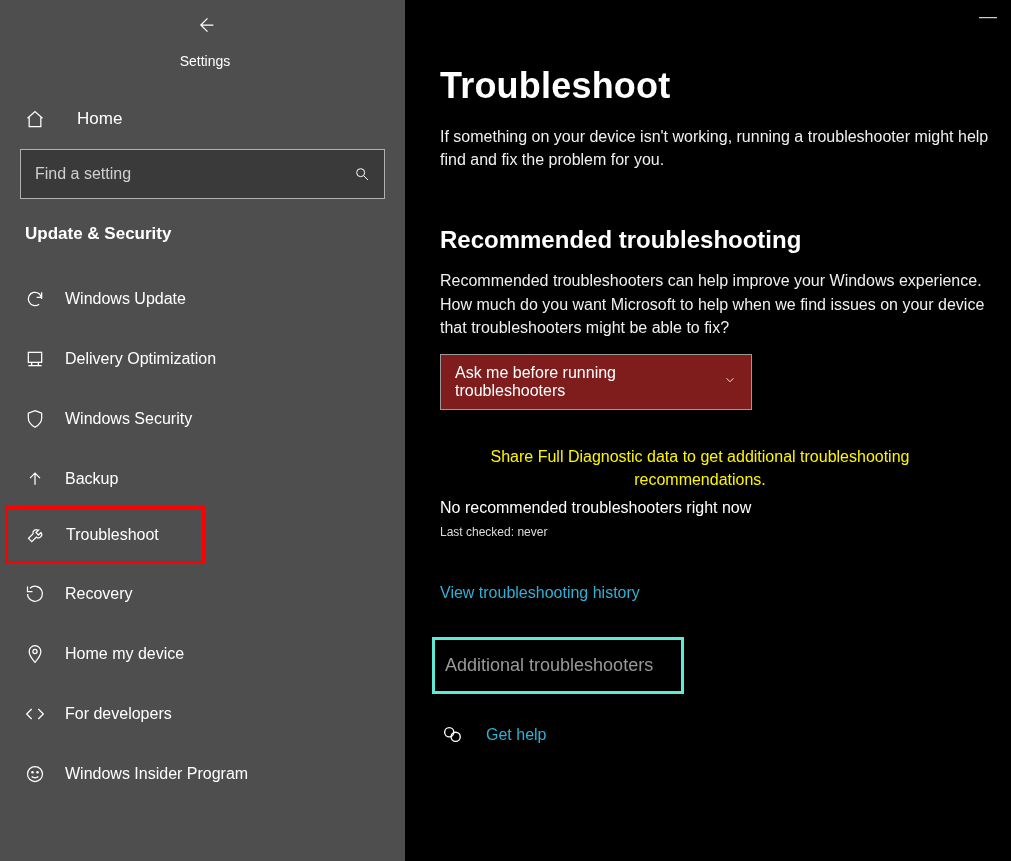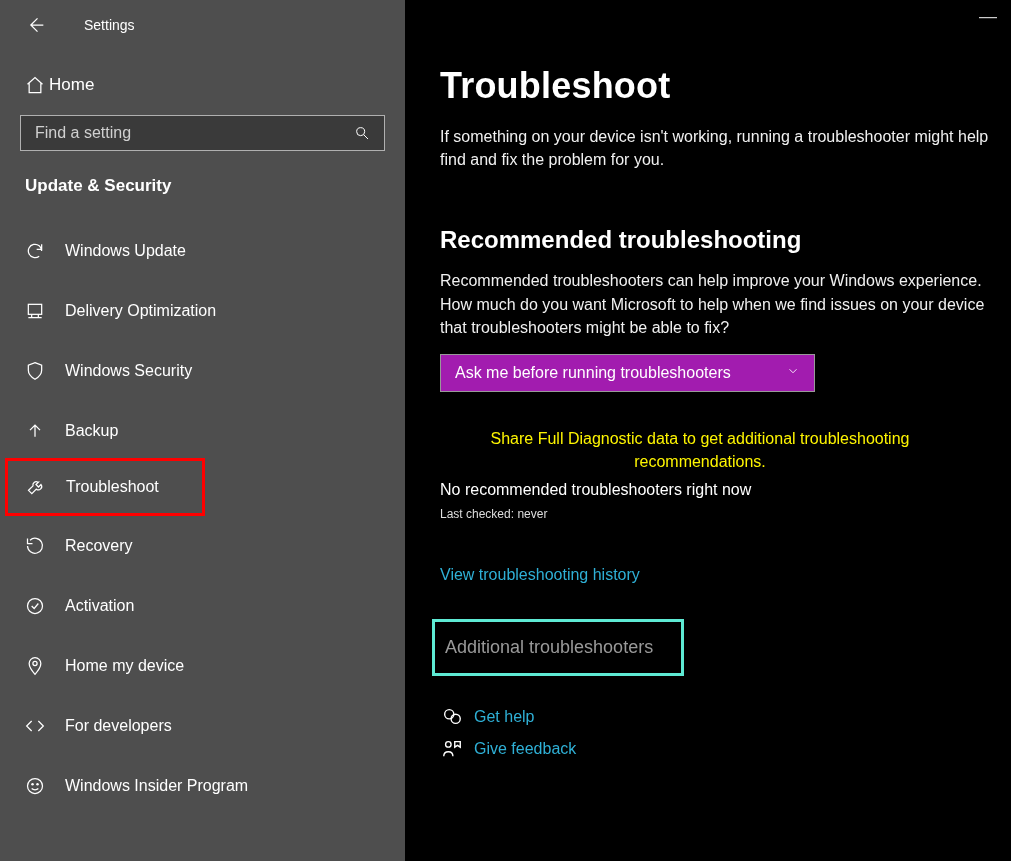--- a/index.html
+++ b/index.html
@@ -15,41 +15,42 @@
   .sidebar {
     width: 405px;
     height: 100%;
     background: #4e4e4e;
     padding-top: 15px;
     position: relative;
   }
   .titlebar {
     display: flex;
     align-items: center;
-    gap: 39px;
+    gap: 18px;
     padding: 0 20px 30px 25px;
+    flex-direction: column;
   }
   .titlebar .back-arrow svg { width: 20px; height: 20px; display:block; }
   .app-title { font-size: 14px; font-weight: 400; color: #fff; }
   .home-row {
     display: flex;
     align-items: center;
-    gap: 4px;
+    gap: 32px;
     padding: 10px 25px 20px 25px;
   }
   .home-row .icon { width: 20px; display:flex; justify-content:center; }
   .home-row .label { font-size: 17px; font-weight: 400; }
   .search-wrap { padding: 0 20px 25px 20px; }
   .search-box {
     display: flex;
     align-items: center;
     justify-content: space-between;
     border: 1px solid #b0b0b0;
     background: #3a3a3a;
-    height: 36px;
+    height: 50px;
     padding: 0 14px;
   }
   .search-box input {
     background: transparent;
     border: none;
     outline: none;
     color: #ddd;
     font-size: 16px;
     width: 100%;
   }
@@ -120,25 +121,25 @@
     margin-top: 15px;
     max-width: 560px;
     line-height: 1.45;
   }
   .select-box {
     margin-top: 15px;
     display: inline-flex;
     align-items: center;
     justify-content: space-between;
     border: 1px solid #999;
-    background: #a21caf;
+    background: #7f1d1d;
     color: #fff;
     font-size: 16px;
     padding: 9px 14px;
-    width: 375px;
+    width: 312px;
   }
   .select-box .chev { font-size: 12px; color:#ccc; }
   .yellow-link {
     margin-top: 35px;
     color: #fef500;
     font-size: 16px;
     max-width: 520px;
     line-height: 1.45;
     text-align: center;
   }
@@ -164,22 +165,21 @@
     color: #999;
     font-size: 18px;
     padding: 15px 28px 15px 10px;
     margin-top: 35px;
     margin-left: -8px;
   }
   .help-links { margin-top: 30px; }
   .help-row {
     display: flex;
     align-items: center;
-    gap: 10px;
-    margin-top: 10px;
+    gap: 22px;
   }
   .help-row .icon { width: 24px; display:flex; justify-content:center; }
   .help-row a { color: #2fb0d6; font-size: 16px; text-decoration: none; }
   svg { fill: none; stroke: #fff; stroke-width: 1.5; }
 </style>
 </head>
 <body>
 
 <div class="sidebar">
   <div class="titlebar">
@@ -260,29 +260,20 @@
       <span class="icon">
         <svg viewBox="0 0 24 24" width="20" height="20">
             <path d="M3 12a9 9 0 1 0 3-7 M3 3v6h6"></path>
           </svg>
       </span>
       <span>Recovery</span>
     </div>
     <div class="nav-item">
       <span class="icon">
         <svg viewBox="0 0 24 24" width="20" height="20">
-            <circle cx="12" cy="12" r="9"></circle>
-            <path d="M8 12l3 3 5-6"></path>
-          </svg>
-      </span>
-      <span>Activation</span>
-    </div>
-    <div class="nav-item">
-      <span class="icon">
-        <svg viewBox="0 0 24 24" width="20" height="20">
             <path d="M12 2a7 7 0 0 1 7 7c0 5-7 13-7 13S5 14 5 9a7 7 0 0 1 7-7z"></path>
             <circle cx="12" cy="9" r="2.5"></circle>
           </svg>
       </span>
       <span>Home my device</span>
     </div>
     <div class="nav-item">
       <span class="icon">
         <svg viewBox="0 0 24 24" width="20" height="20">
             <path d="M8 6l-6 6 6 6 M16 6l6 6-6 6"></path>
@@ -333,23 +324,14 @@
   <div class="help-links">
     <div class="help-row">
       <span class="icon">
         <svg viewBox="0 0 24 24" width="22" height="22">
             <circle cx="9" cy="9" r="5"></circle>
             <circle cx="16" cy="14" r="5"></circle>
           </svg>
       </span>
       <a>Get help</a>
     </div>
-    <div class="help-row">
-      <span class="icon">
-        <svg viewBox="0 0 24 24" width="22" height="22">
-            <circle cx="8" cy="7" r="3"></circle>
-            <path d="M3 20c0-3 2-5 5-5s5 2 5 5 M15 4h6v6l-3-2-3 2z"></path>
-          </svg>
-      </span>
-      <a>Give feedback</a>
-    </div>
   </div>
 </div>
 
 </body></html>

